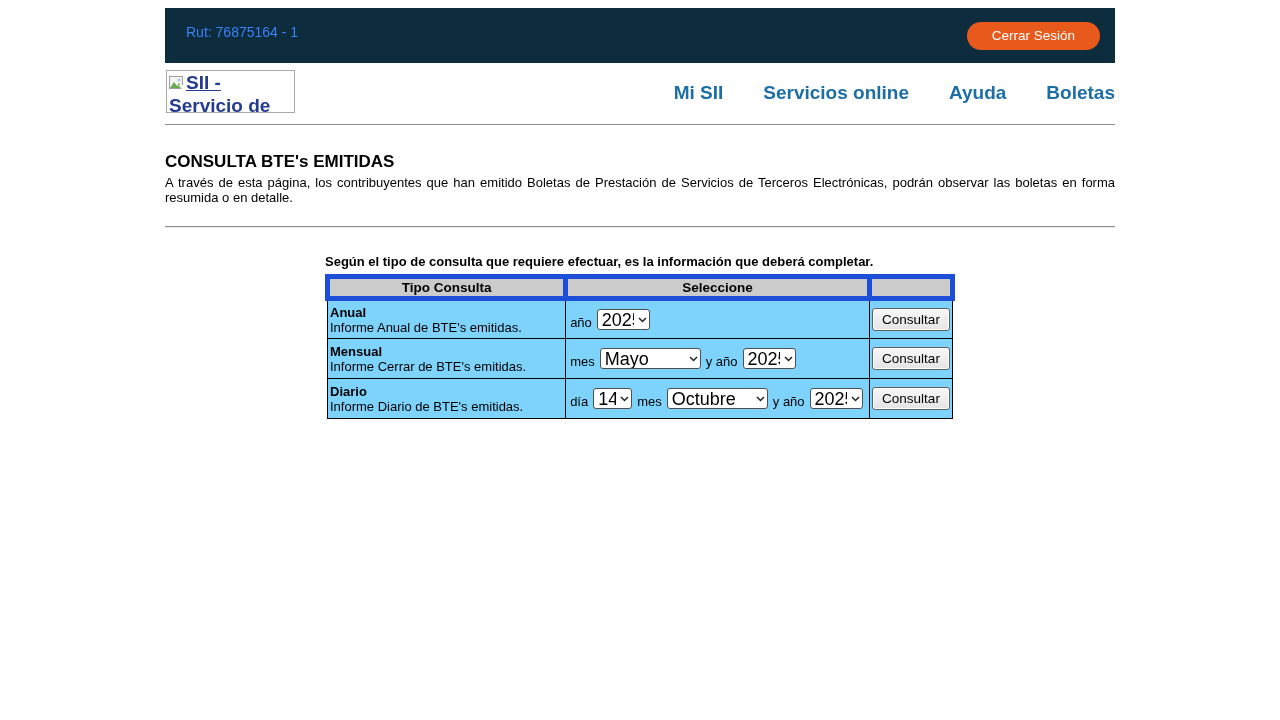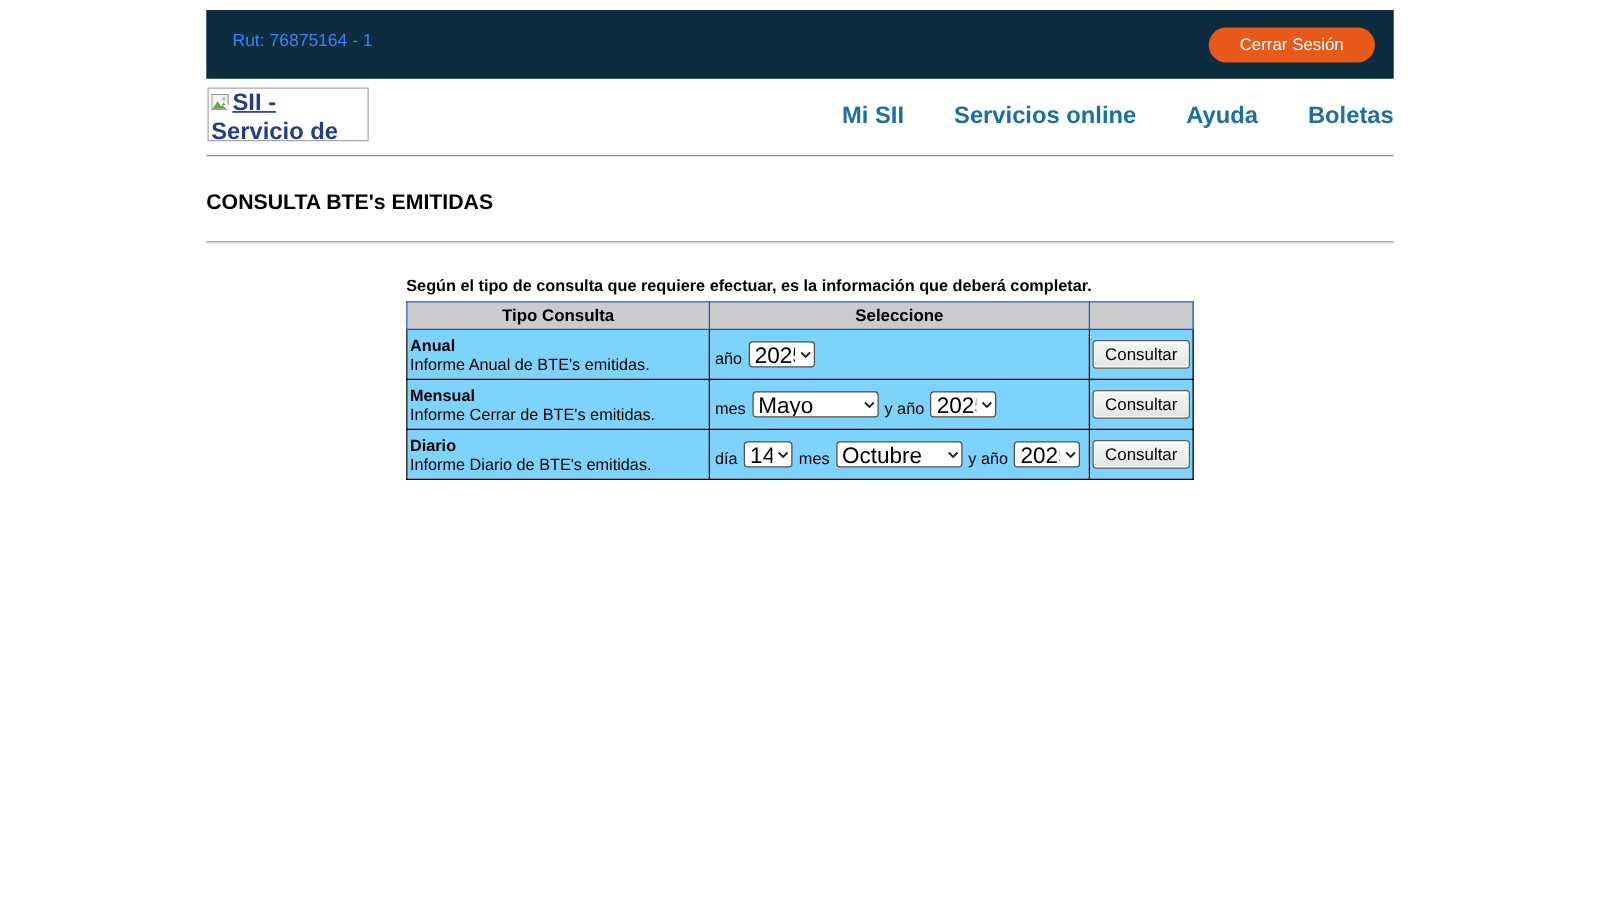--- a/index.html
+++ b/index.html
@@ -111,21 +111,21 @@
   }
 
   
   table.consulta-table {
     width: 630px;
     border-collapse: collapse;
     font-size: 13px;
   }
   .consulta-table th {
     background: #cbcbcb;
-    border: 1px solid #1d4ed8;
+    border: 5px solid #1d4ed8;
     font-size: 13.5px;
     font-weight: bold;
     text-align: center;
     height: 22px;
     padding: 1px 2px;
   }
   .consulta-table td {
     border: 1px solid #000;
     height: 40px;
     padding: 1px 2px;
@@ -204,20 +204,21 @@
     </a>
     <nav class="main-nav">
         <a href="#" class="nav-link">Mi SII</a>
         <a href="#" class="nav-link">Servicios online</a>
         <a href="#" class="nav-link">Ayuda</a>
         <a href="#" class="nav-link">Boletas</a>
       </nav>
   </div>
 
   <h1 class="page-title">CONSULTA BTE's EMITIDAS</h1>
+  <p class="page-desc">A través de esta página, los contribuyentes que han emitido Boletas de Prestación de Servicios de Terceros Electrónicas, podrán observar las boletas en forma resumida o en detalle.</p>
 
   <hr class="section-divider">
 
   <div class="center-block">
     <p class="instruction">Según el tipo de consulta que requiere efectuar, es la información que deberá completar.</p>
 
     <table class="consulta-table">
       <colgroup>
         <col style="width:243px">
         <col style="width:304px">

